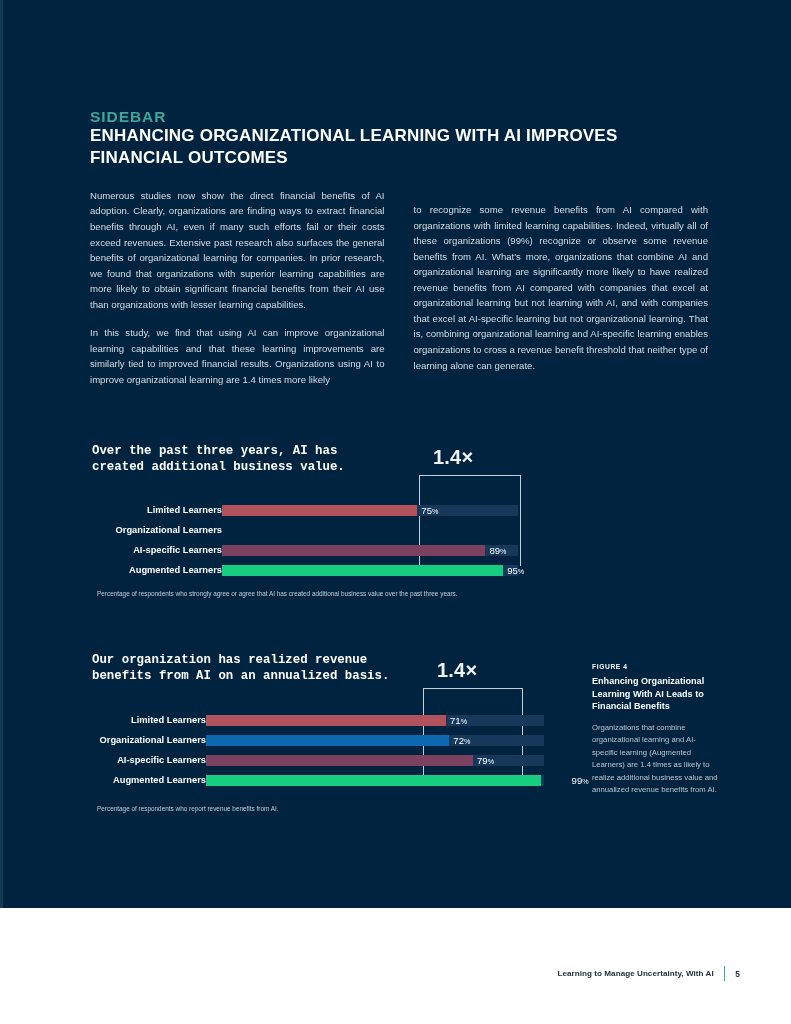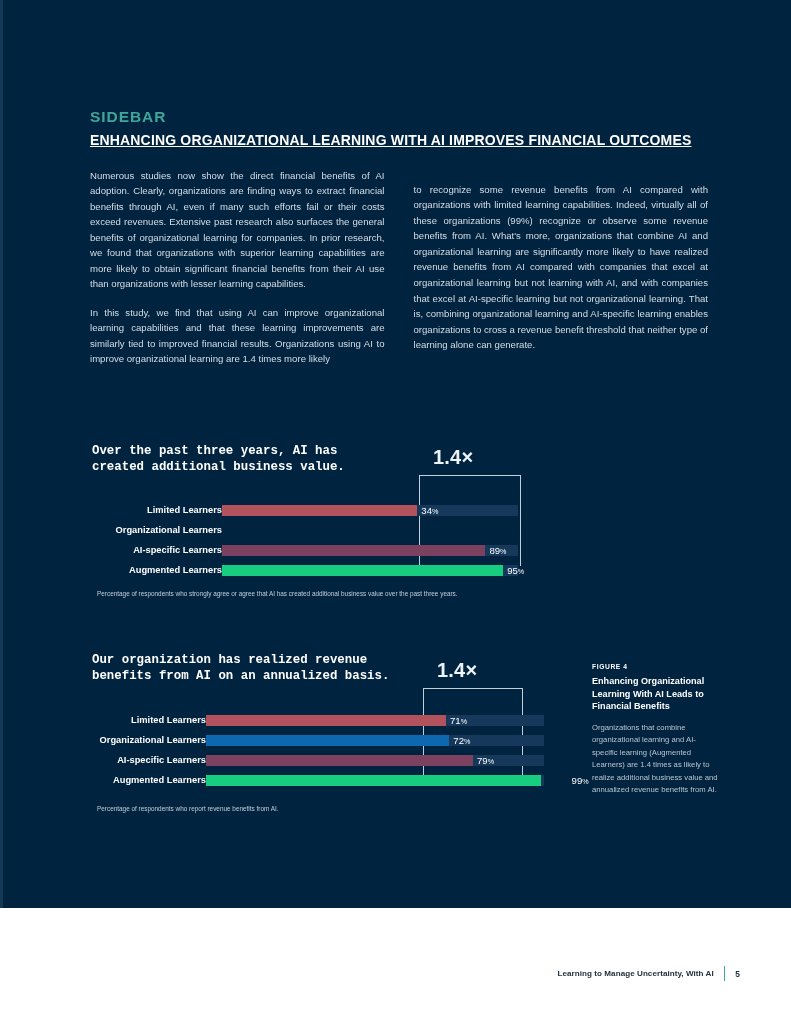--- a/index.html
+++ b/index.html
@@ -41,33 +41,32 @@
     left: 90px;
     top: 108px;
     width: 618px;
   }
 
   .kicker {
     font-size: 15.5px;
     font-weight: bold;
     letter-spacing: 0.06em;
     color: #3fa79a;
-    margin: 0 0 6px 0;
+    margin: 0 0 0 0;
     line-height: 1.1;
   }
 
   .deck {
-    font-size: 14px;
+    font-size: 17px;
     font-weight: bold;
     letter-spacing: 0.012em;
     color: #ffffff;
     line-height: 1.32;
     margin: 0 0 18px 0;
     text-transform: uppercase;
-    text-decoration: underline;
   }
 
   .columns {
     display: flex;
     gap: 29px;
     align-items: center;
   }
   .col {
     width: 296px;
   }
@@ -266,21 +265,21 @@
   <div class="chart-block" id="chart-1">
     <div class="chart-title">Over the past three years, AI has
 created additional business value.</div>
     <div class="multiplier">1.4×</div>
     <div class="bracket"></div>
     <div class="rows">
         <div class="bar-row">
           <div class="bar-label">Limited Learners</div>
           <div class="track">
             <div class="fill" style="width: 66%; background: rgb(178, 82, 92);"></div>
-            <div class="bar-value" style="left: 66%;"><span>34</span><span class="pct">%</span></div>
+            <div class="bar-value" style="left: 66%;"><span>75</span><span class="pct">%</span></div>
           </div>
         </div>
         <div class="bar-row">
           <div class="bar-label">Organizational Learners</div>
         </div>
         <div class="bar-row">
           <div class="bar-label">AI-specific Learners</div>
           <div class="track">
             <div class="fill" style="width: 89%; background: rgb(123, 65, 95);"></div>
             <div class="bar-value" style="left: 89%;"><span>89</span><span class="pct">%</span></div>

